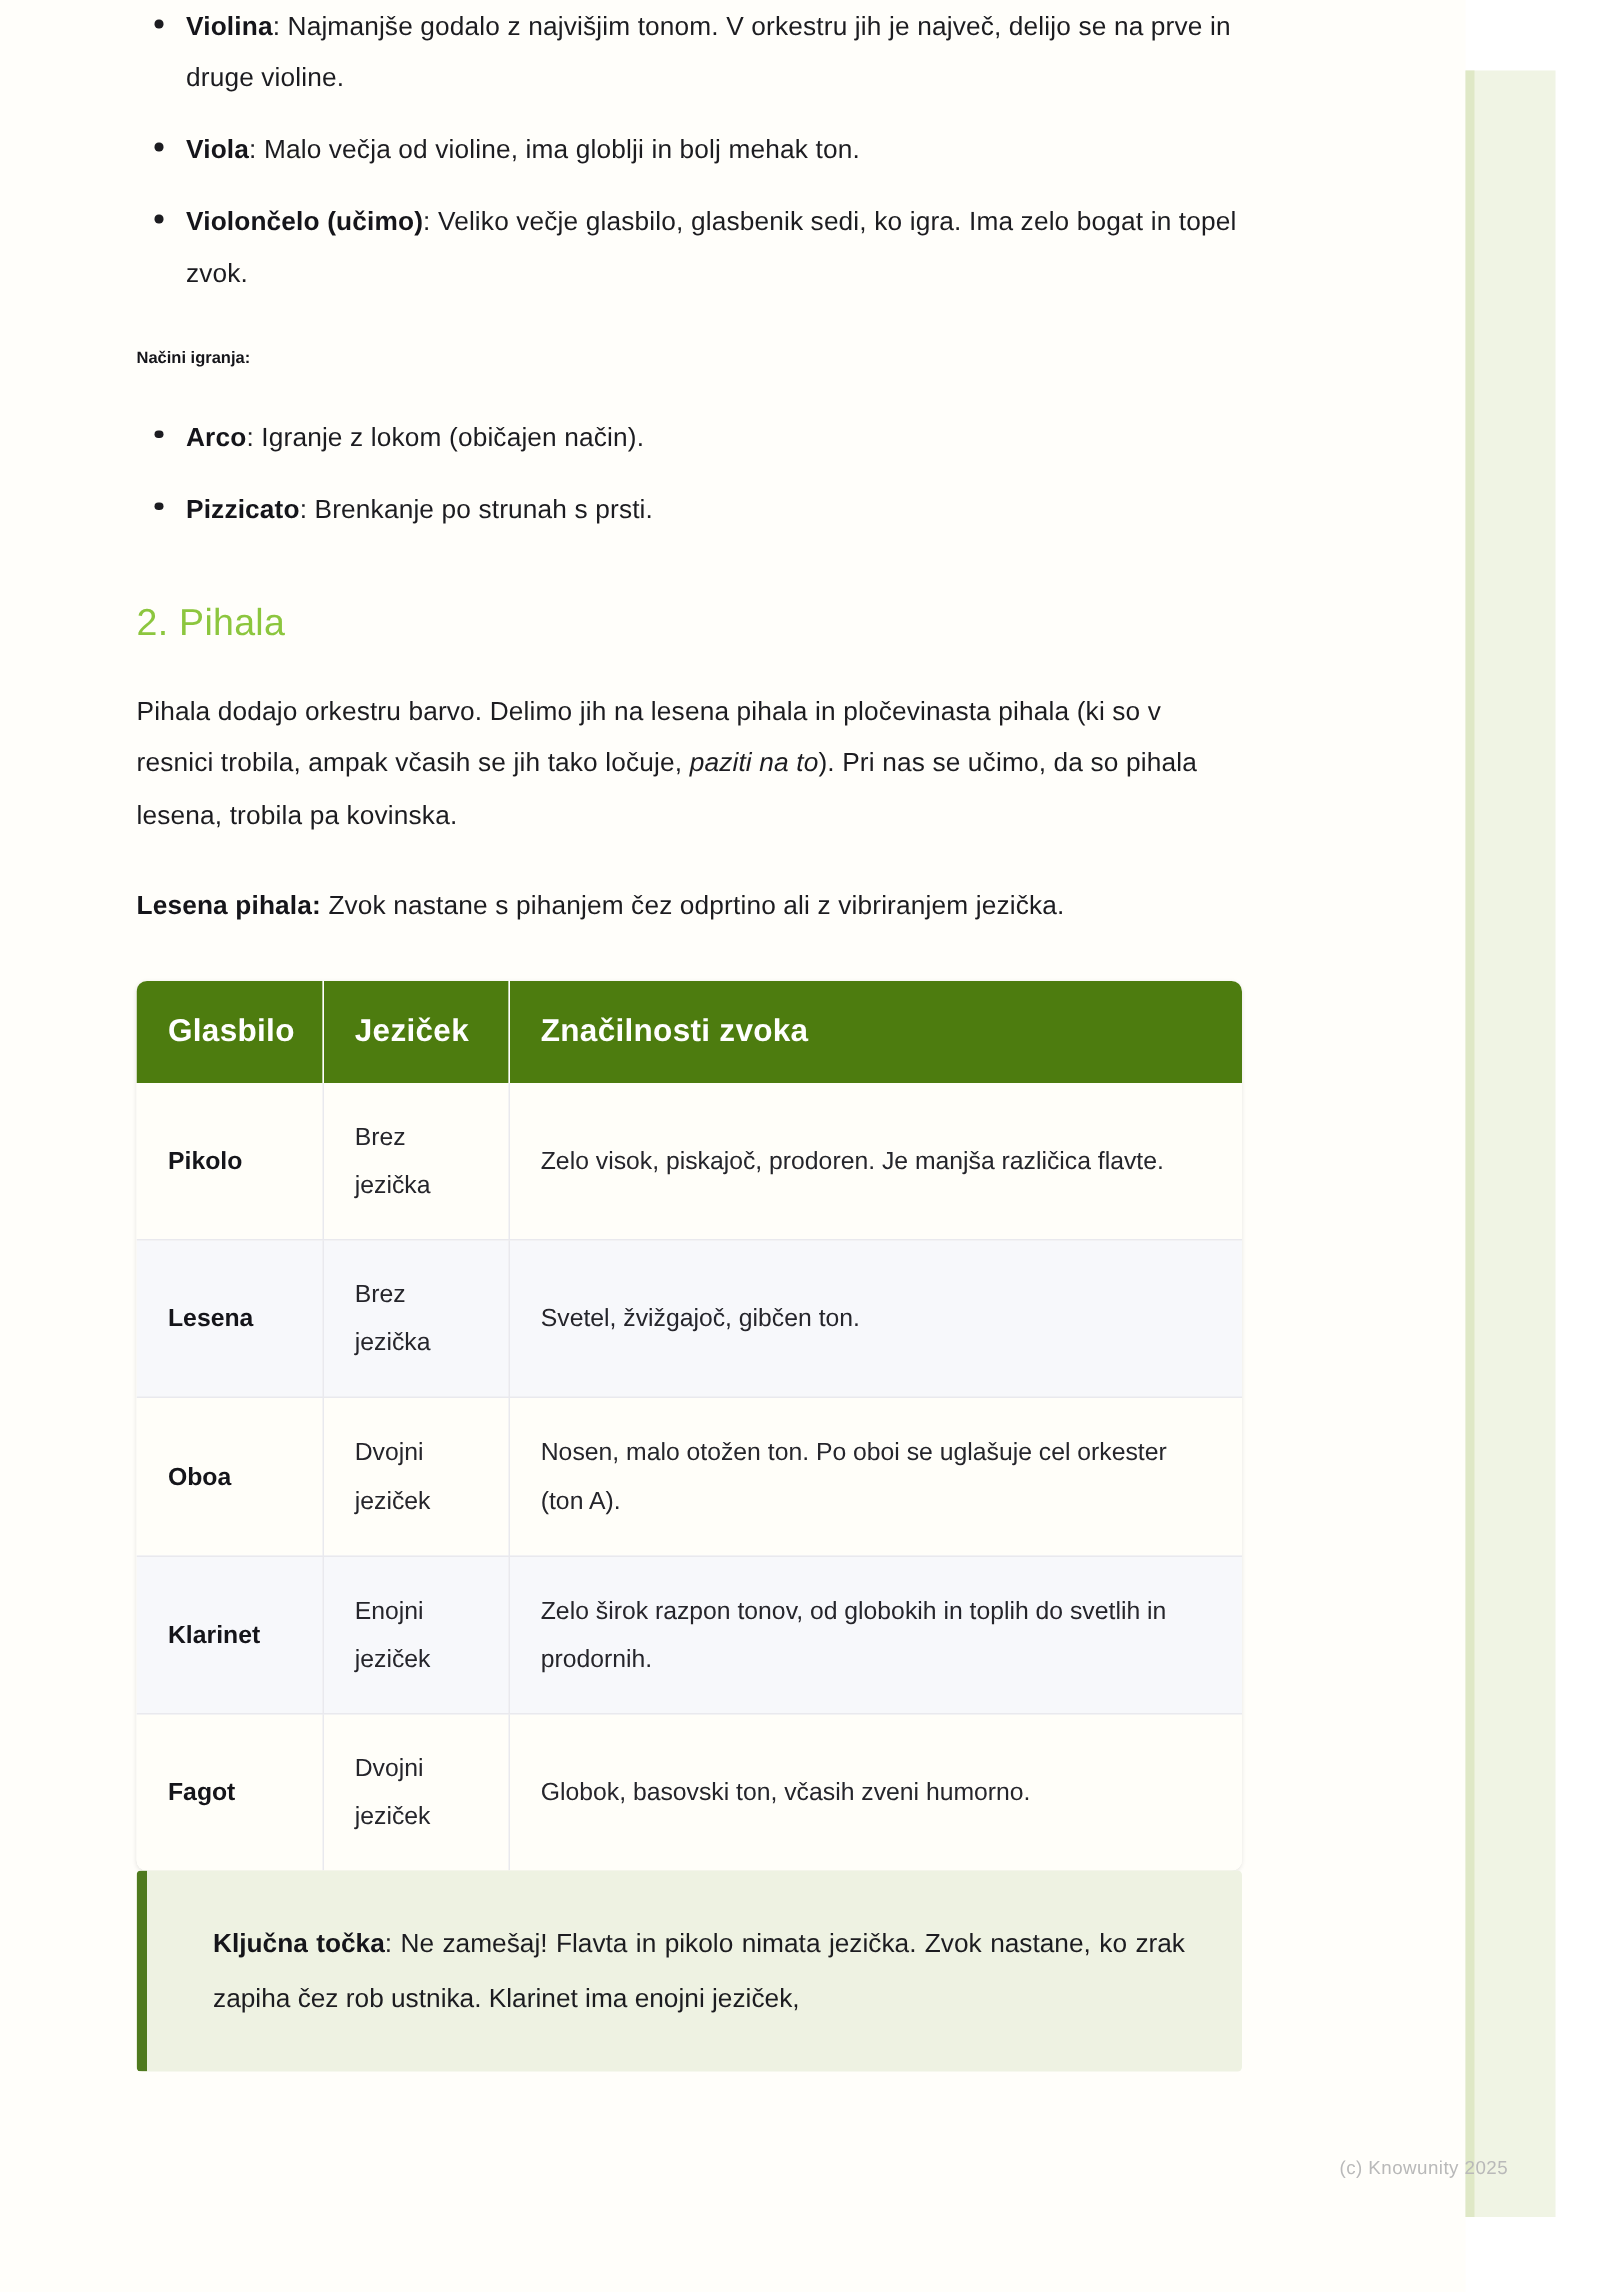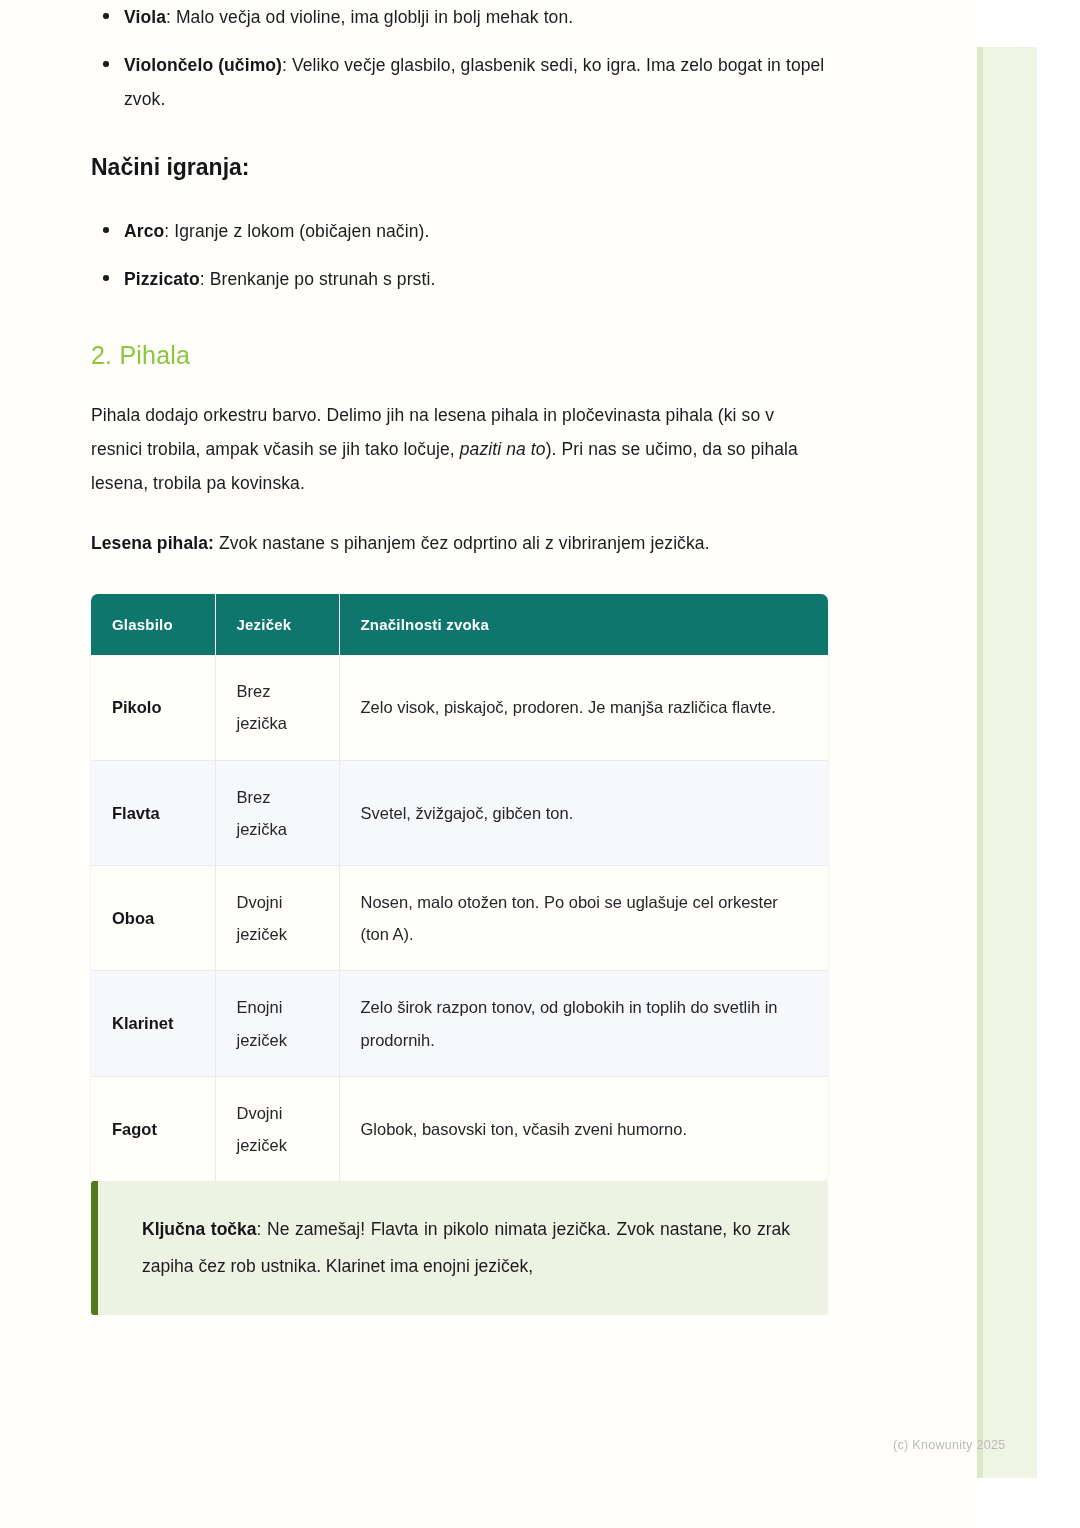--- a/index.html
+++ b/index.html
@@ -74,21 +74,21 @@
     position: absolute;
     left: 12px;
     top: 13px;
     width: 5.5px;
     height: 5.5px;
     border-radius: 50%;
     background: #1c1c20;
   }
 
   .lead-label {
-    font-size: 23px;
+    font-size: 11px;
     line-height: 1.9;
     font-weight: bold;
     color: #15151a;
     margin: 0 0 14px 0;
   }
 
   h2.section-heading {
     font-size: 25px;
     line-height: 1.3;
     font-weight: normal;
@@ -105,23 +105,23 @@
     box-shadow: 0 1px 3px rgba(0,0,0,0.10);
     margin-top: 34px;
   }
   table.data-table {
     width: 100%;
     border-collapse: collapse;
     table-layout: fixed;
     background: #fffefa;
   }
   table.data-table thead th {
-    background: #0f766e;
+    background: #4d7c0f;
     color: #ffffff;
-    font-size: 15px;
+    font-size: 21px;
     font-weight: bold;
     text-align: left;
     padding: 22px 21px;
     border-right: 1px solid #ffffff;
     letter-spacing: 0.2px;
   }
   table.data-table thead th:last-child { border-right: none; }
 
   table.data-table tbody td {
     font-size: 16.5px;
@@ -171,20 +171,21 @@
     letter-spacing: 0.3px;
   }
 </style>
 </head>
 <body>
 
 <div id="page">
   <div id="content">
 
     <ul class="bullets">
+      <li class="bullet"><b>Violina</b><span>: Najmanjše godalo z najvišjim tonom. V orkestru jih je največ, delijo se na prve in druge violine.</span></li>
       <li class="bullet"><b>Viola</b><span>: Malo večja od violine, ima globlji in bolj mehak ton.</span></li>
       <li class="bullet"><b>Violončelo (učimo)</b><span>: Veliko večje glasbilo, glasbenik sedi, ko igra. Ima zelo bogat in topel zvok.</span></li>
     </ul>
 
     <p class="lead-label" style="margin-top:30px;">Načini igranja:</p>
 
     <ul class="bullets" style="margin-top:24px;">
       <li class="bullet"><b>Arco</b><span>: Igranje z lokom (običajen način).</span></li>
       <li class="bullet"><b>Pizzicato</b><span>: Brenkanje po strunah s prsti.</span></li>
     </ul>
@@ -209,21 +210,21 @@
             <th>Značilnosti zvoka</th>
           </tr>
         </thead>
         <tbody>
           <tr class="row-odd">
             <td class="col-name">Pikolo</td>
             <td>Brez jezička</td>
             <td>Zelo visok, piskajoč, prodoren. Je manjša različica flavte.</td>
           </tr>
           <tr class="row-even">
-            <td class="col-name">Flavta</td>
+            <td class="col-name">Lesena</td>
             <td>Brez jezička</td>
             <td>Svetel, žvižgajoč, gibčen ton.</td>
           </tr>
           <tr class="row-odd">
             <td class="col-name">Oboa</td>
             <td>Dvojni jeziček</td>
             <td>Nosen, malo otožen ton. Po oboi se uglašuje cel orkester (ton A).</td>
           </tr>
           <tr class="row-even">
             <td class="col-name">Klarinet</td>

